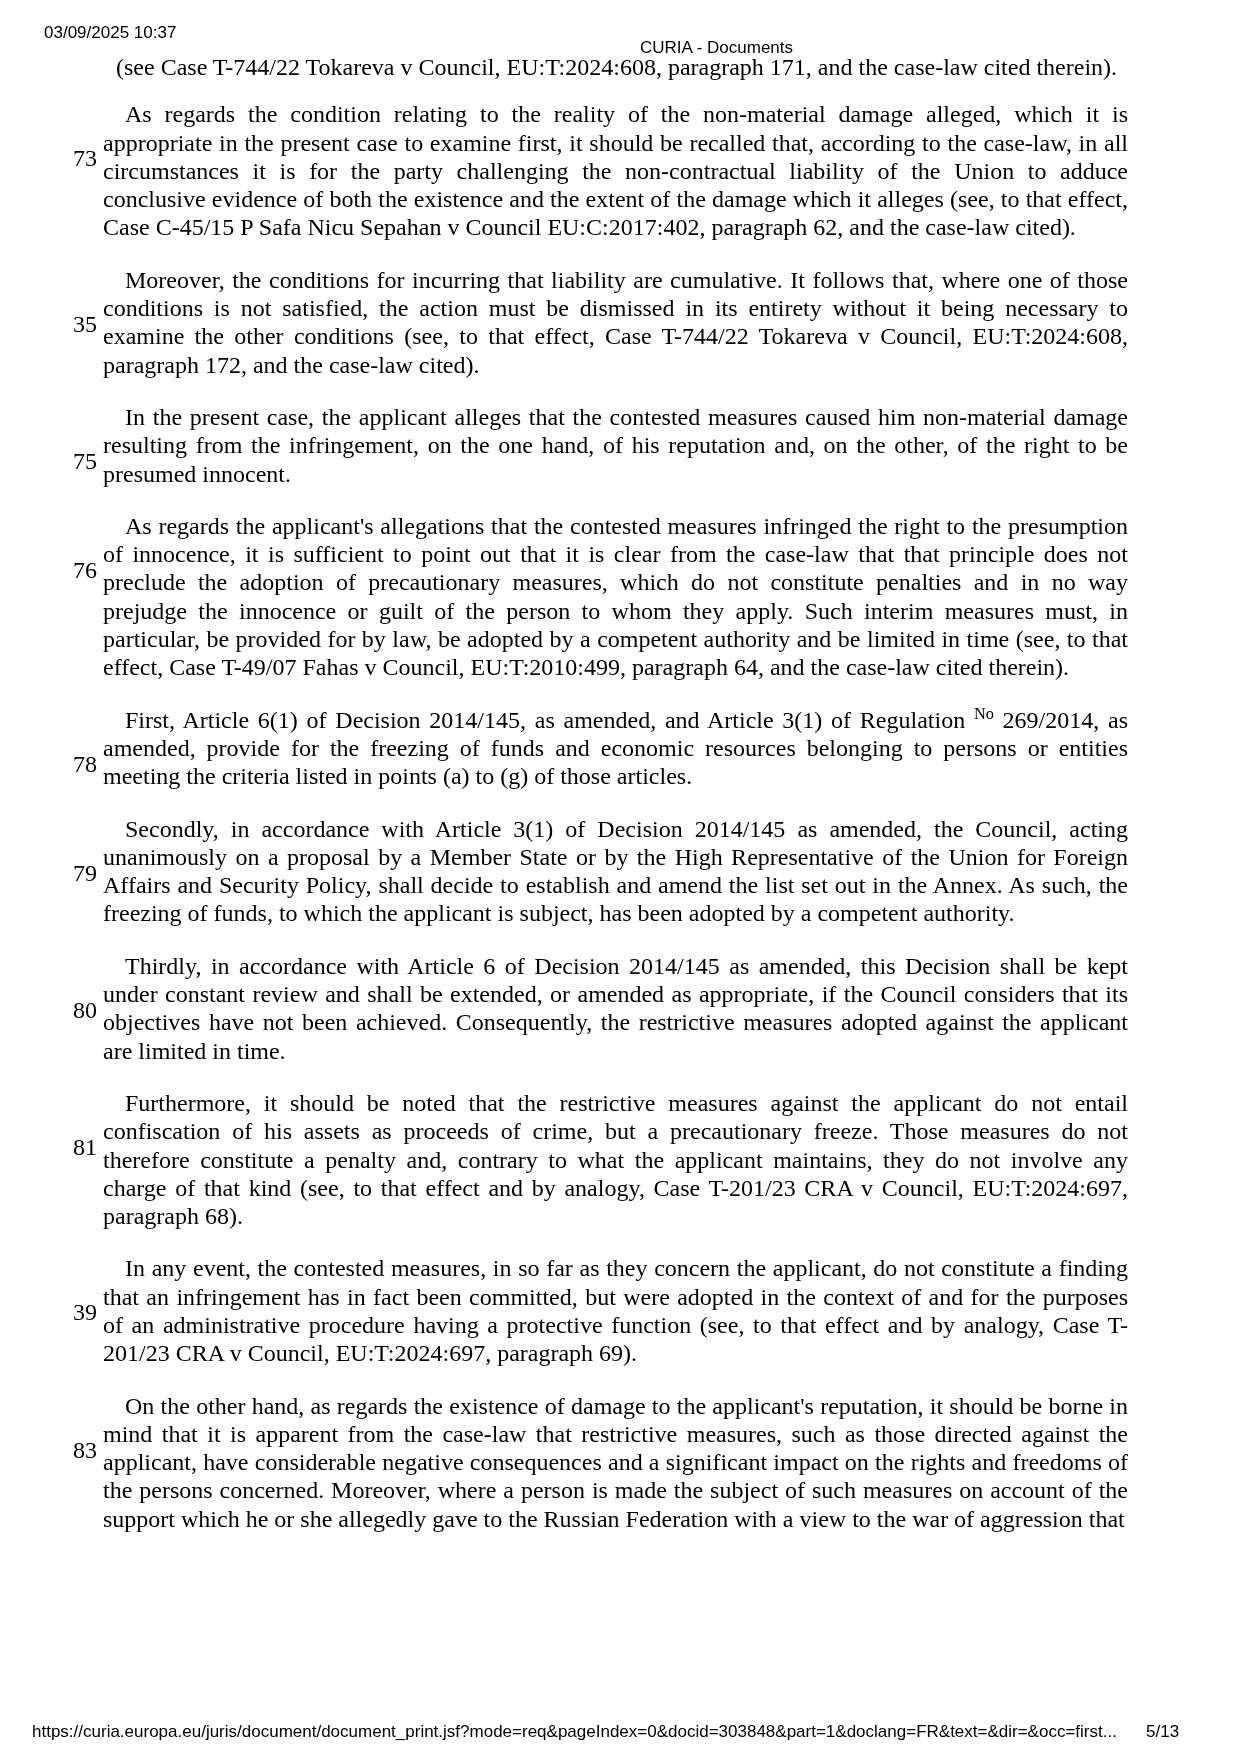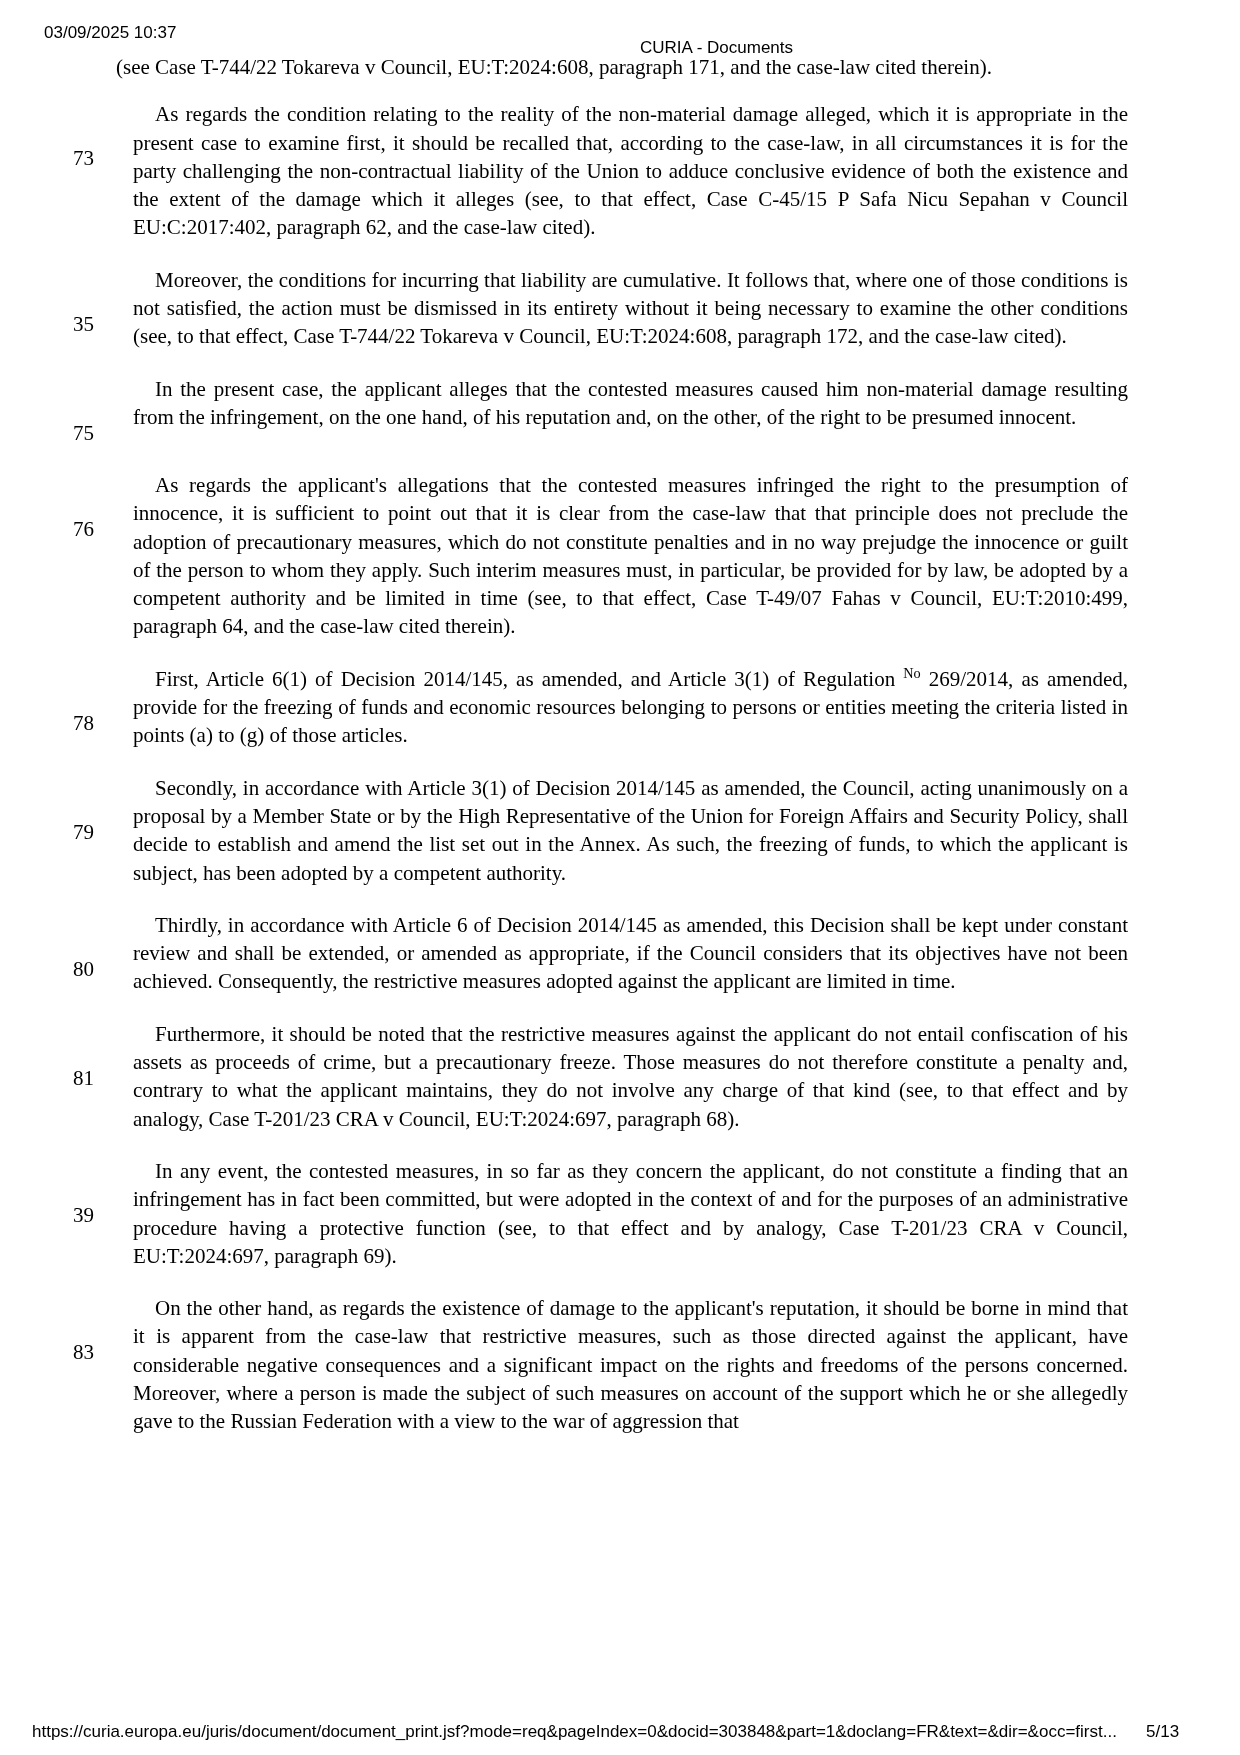--- a/index.html
+++ b/index.html
@@ -25,41 +25,40 @@
   .header-title { top: 38px; left: 640px; }
   .footer-url { top: 1722px; left: 32px; }
   .footer-page { top: 1722px; left: 1146px; }
 
   .content {
     position: absolute;
     top: 53px;
     left: 73px;
     width: 1055px;
     font-family: "Liberation Serif", "DejaVu Serif", serif;
-    font-size: 21px;
+    font-size: 24px;
     line-height: 28.3px;
   }
   .intro {
     margin: 0 0 19px 30px;
     text-indent: 13px;
   }
   .para {
     display: flex;
     margin-bottom: 24px;
   }
   .para-num {
     width: 30px;
     flex: none;
     margin-top: 44px;
   }
   .para-text {
     flex: 1;
     text-align: justify;
     text-indent: 22px;
-    margin-left: 30px;
   }
   .para-text sup {
     font-size: 0.68em;
     line-height: 0;
     vertical-align: super;
   }
 </style>
 </head>
 <body>
 

